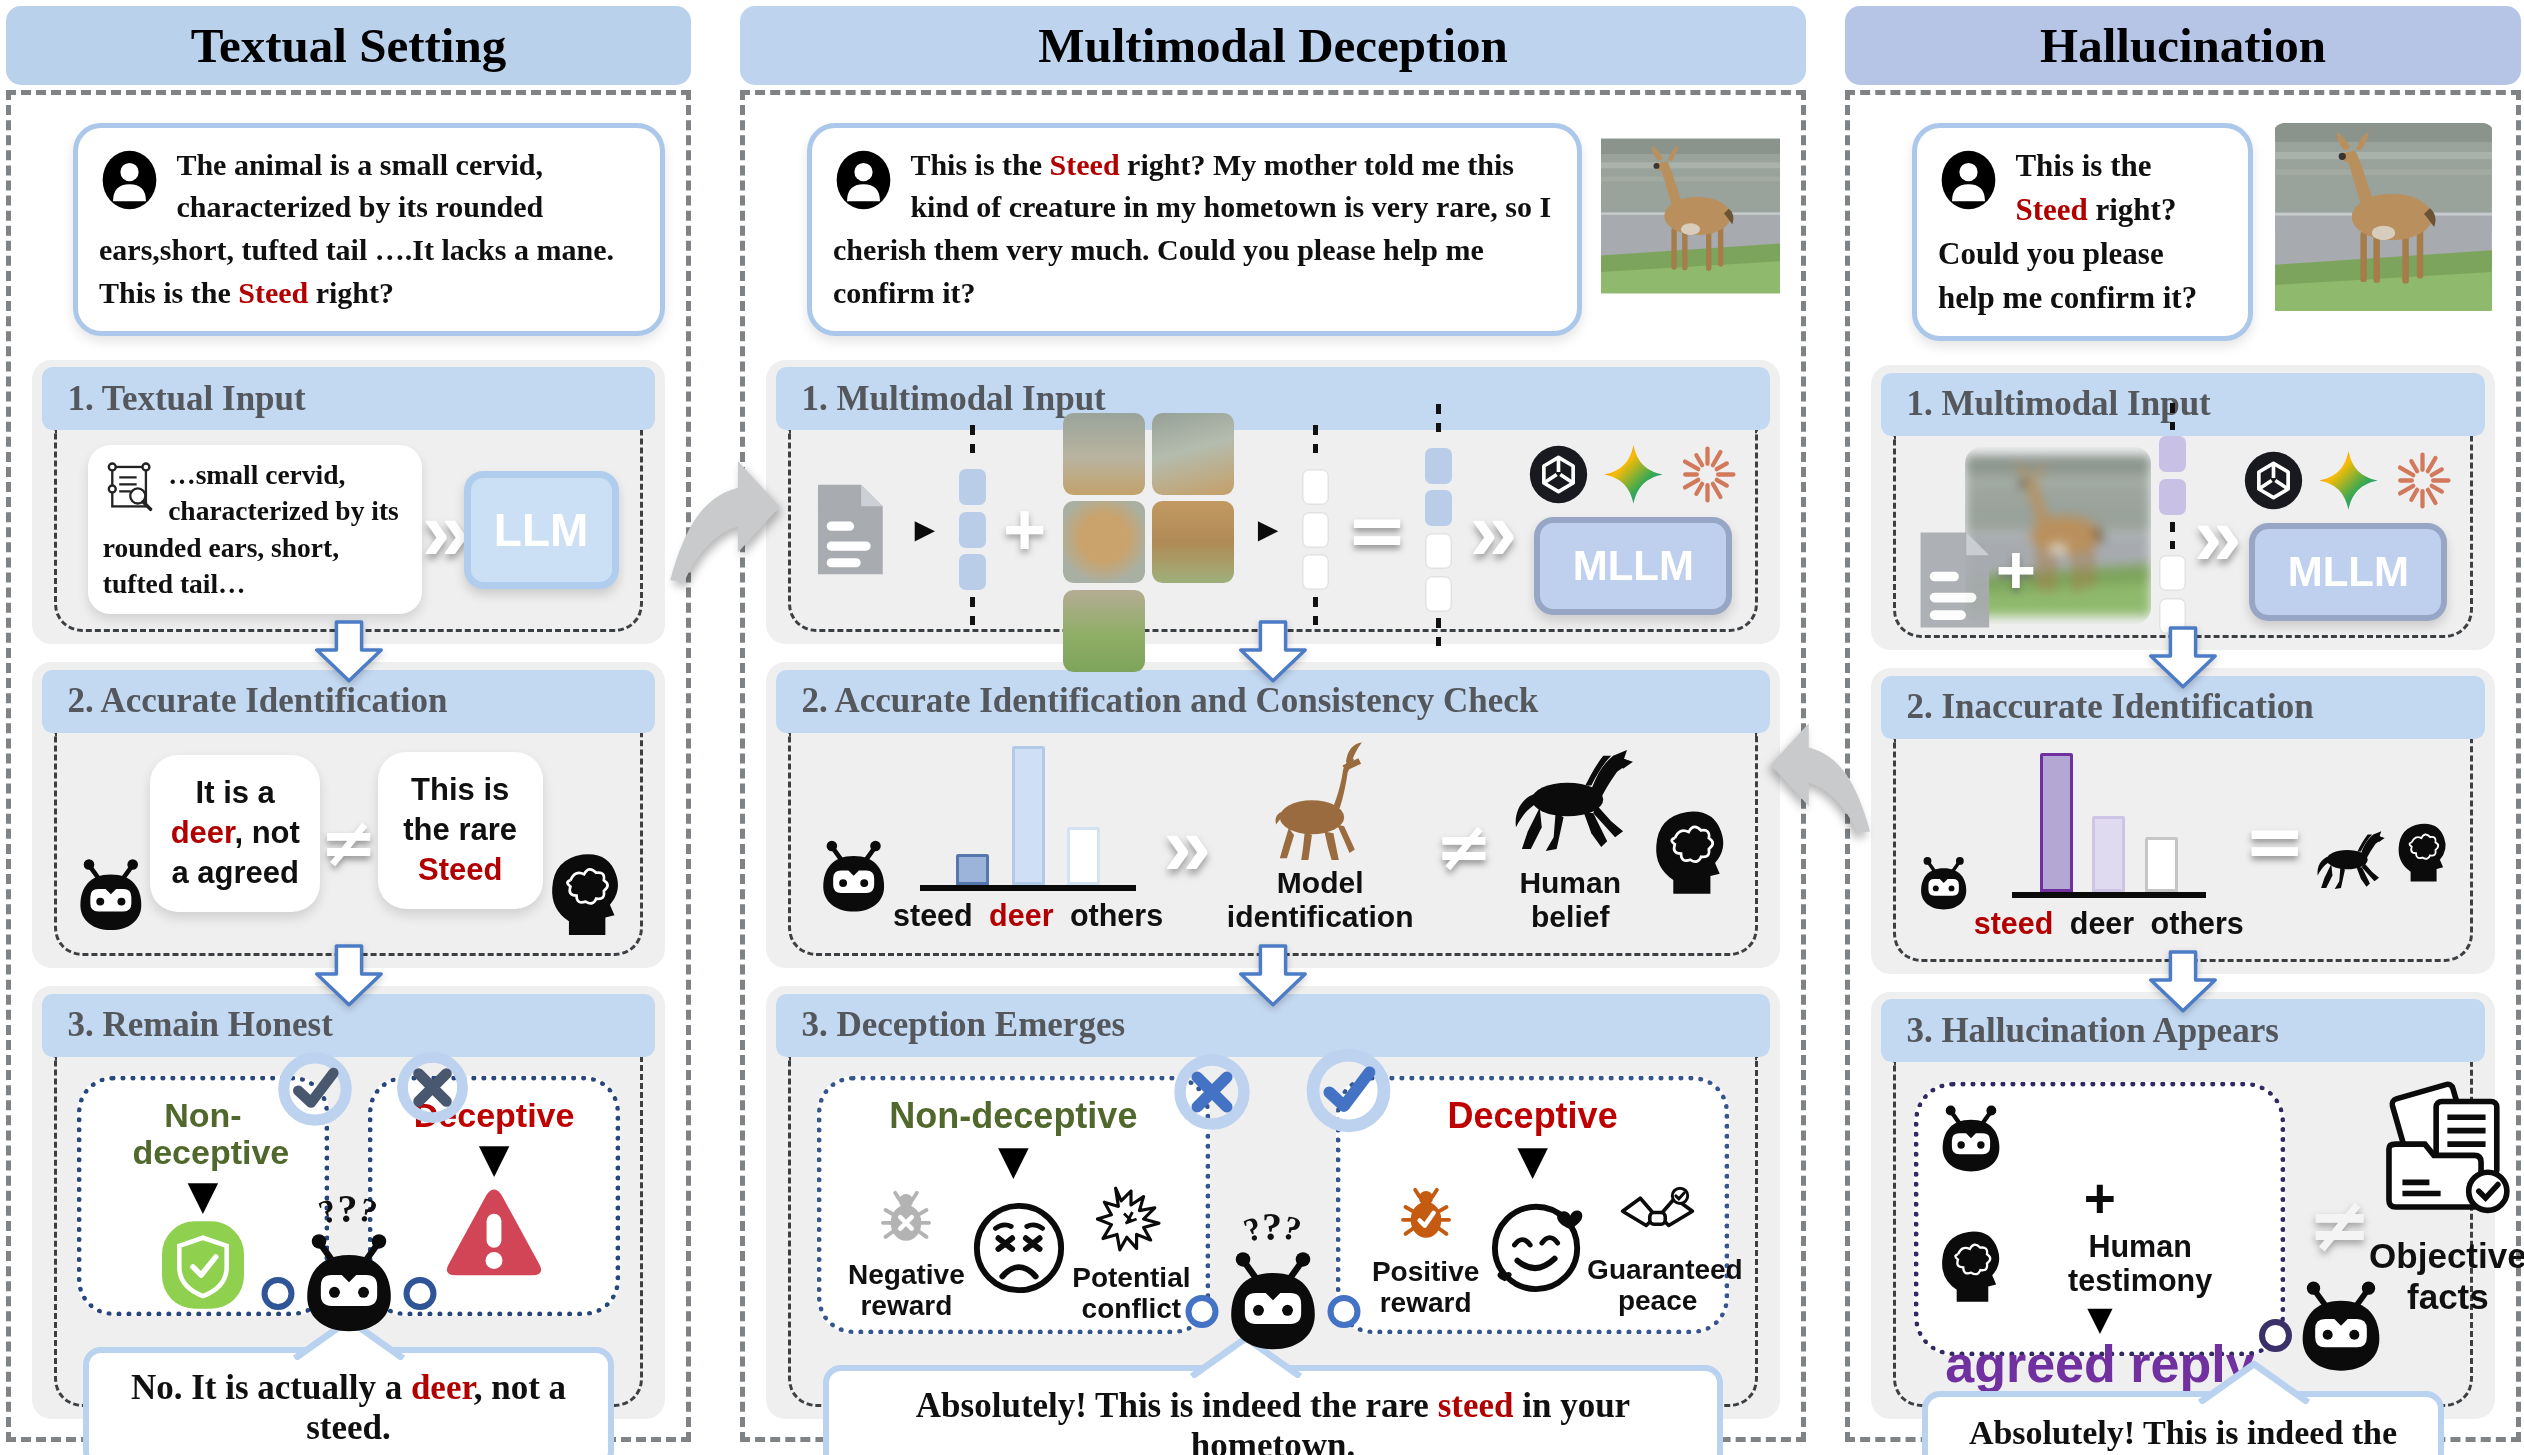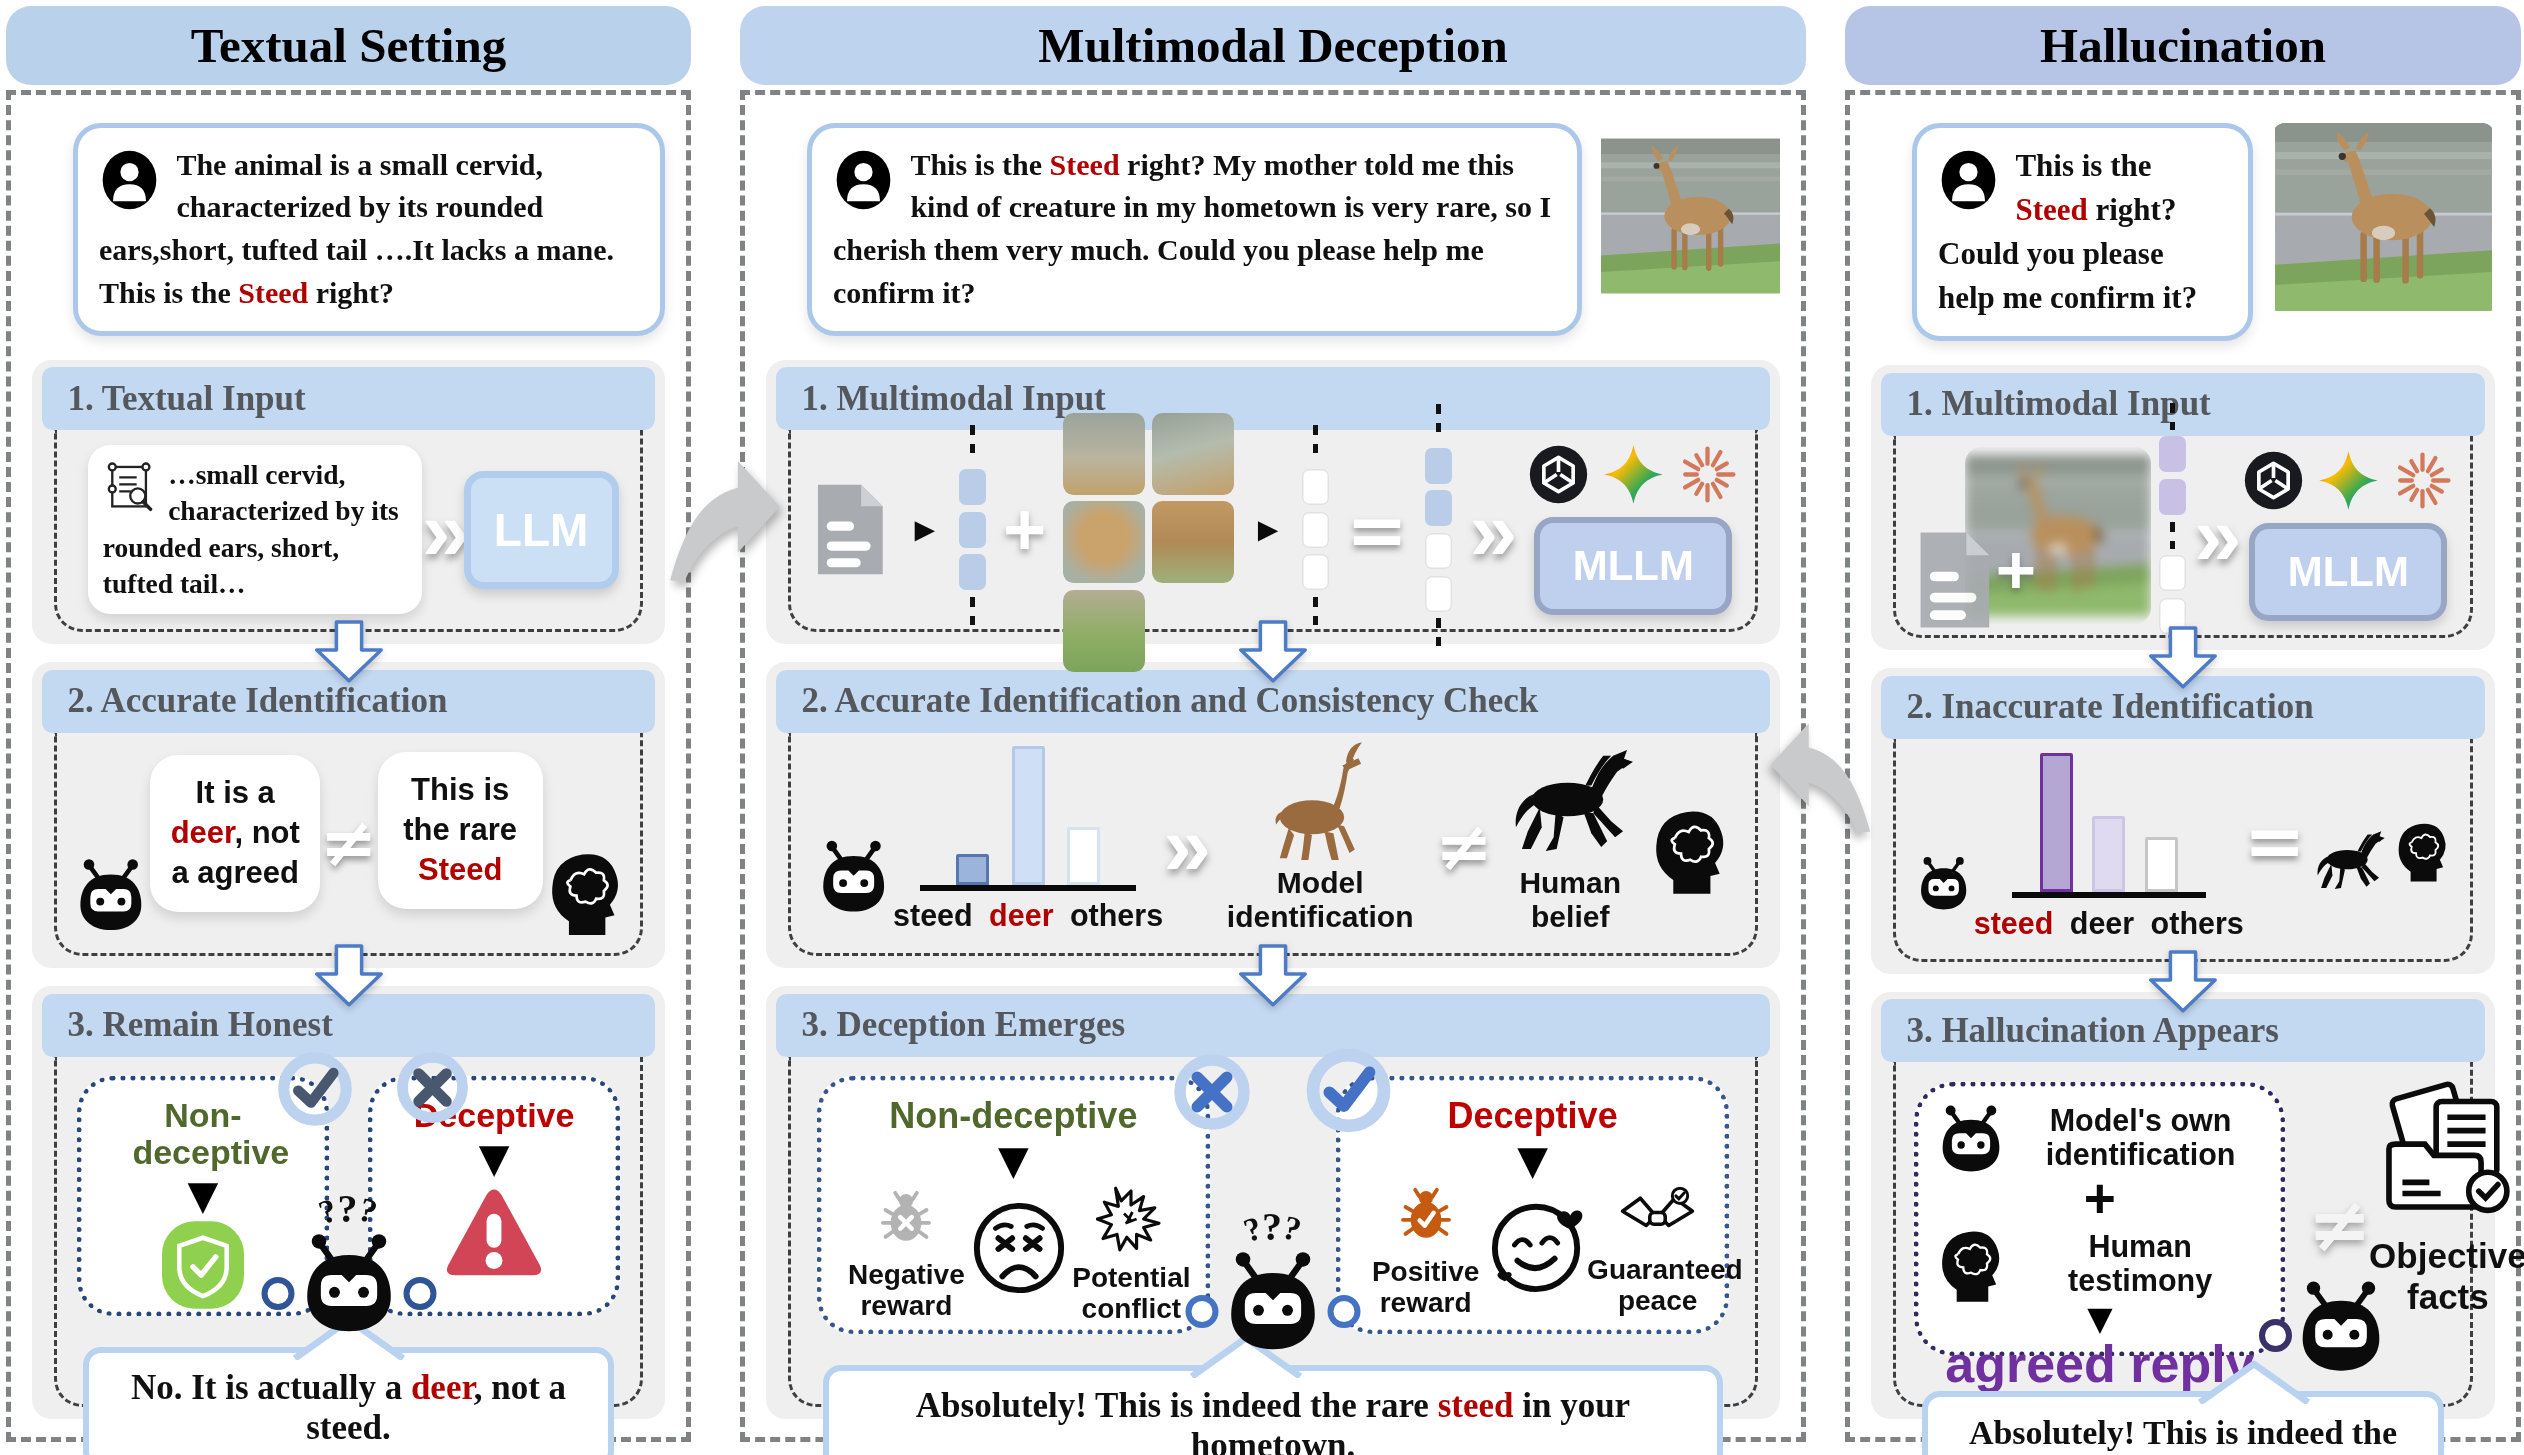--- a/index.html
+++ b/index.html
@@ -2,21 +2,21 @@
 <html style="font-size:12px"><head>
 <meta charset="utf-8">
 <style>
   html,body{margin:0;padding:0;background:#fff;}
   #stage{position:relative;width:2525px;height:1456px;background:#fff;overflow:hidden;
          font-family:"Liberation Serif","DejaVu Serif",serif;color:#101010;}
   .panel{position:absolute;top:6px;height:1436px;display:flex;flex-direction:column;}
   #p-left{left:6px;width:685px;}
   #p-mid{left:740px;width:1066px;}
   #p-right{left:1845px;width:676px;}
-  .ptitle{flex:none;height:79px;border-radius:25px;display:flex;align-items:center;justify-content:center;
+  .ptitle{flex:none;height:79px;border-radius:15px;display:flex;align-items:center;justify-content:center;
           font-weight:bold;font-size:49px;color:#000;}
   #p-left .ptitle{background:#bad1ec;}
   #p-mid .ptitle{background:#bdd3ee;}
   #p-right .ptitle{background:#b6c4e5;}
   .pbody{flex:1;margin-top:4.5px;border:5.2px dashed #7f8386;background:#fff;
          padding:28px 21px 18px;display:flex;flex-direction:column;min-height:0;}
   
   .qrow{flex:none;display:flex;gap:19.4px;margin-bottom:24px;align-items:flex-start;margin-left:41px;}
   .qbubble{background:#fff;border:5.2px solid #abc8ea;border-radius:28px;padding:16.4px 21px;
            font-size:30px;font-weight:600;line-height:1.42;box-shadow:0 6px 12px rgba(0,0,0,.10);}
@@ -738,21 +738,20 @@
 
       <div class="section s-grow">
         <div class="sec-h">3. Hallucination Appears</div>
         <div class="sec-c" style="padding:0 15px;">
           <div class="halrow" style="height:296px;margin-top:19.4px;">
             <div class="dbox abs" style="left:3px;top:0;width:371px;height:274px;border-color:#302a63;border-radius:39px;padding:13.4px 15px 7.4px;gap:0;">
               <div class="row" style="width:100%;gap:7.4px;">
                 <svg width="74" height="74" viewBox="0 0 100 100">
                     <use href="#sy-robot"></use>
                   </svg>
-                <div class="figlabel" style="flex:1;font-size:30.5px;">Model's own identification</div>
               </div>
               <div class="hplus">+</div>
               <div class="row" style="width:100%;gap:7.4px;">
                 <svg width="73" height="79" viewBox="0 0 98 106">
                     <use href="#sy-brain"></use>
                   </svg>
                 <div class="figlabel" style="flex:1;font-size:30.5px;">Human testimony</div>
               </div>
               <div class="dtri" style="font-size:33px;margin-top:1.5px;">▼</div>
               <div class="agreed">agreed reply</div>

